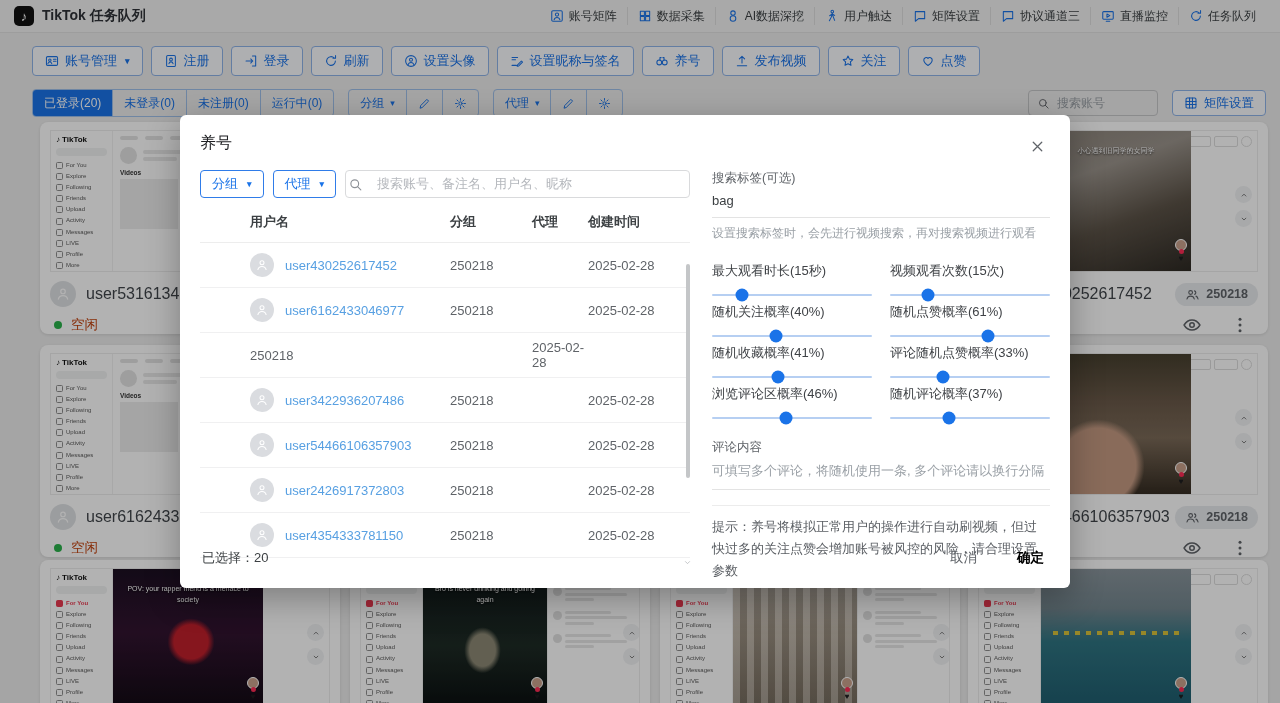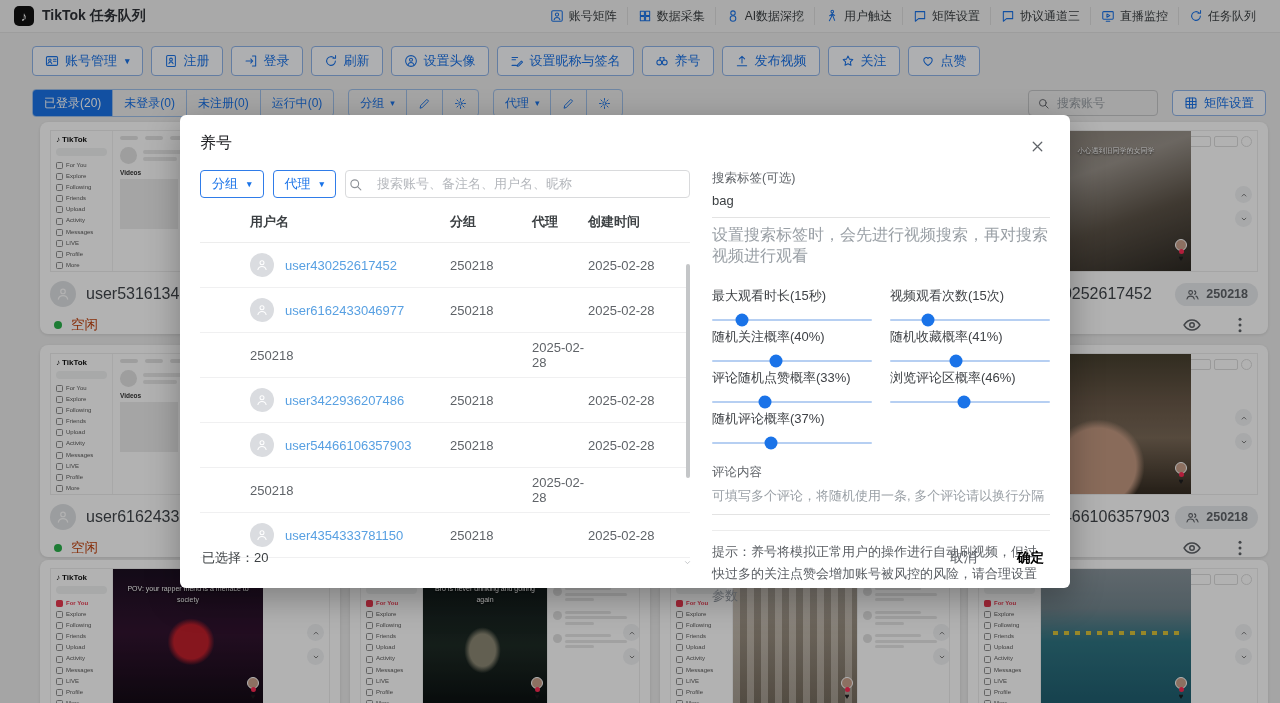--- a/index.html
+++ b/index.html
@@ -120,21 +120,21 @@
   .t-ava .ic{width:14px;height:14px;}
   .t-link{color:#58a0e2;cursor:pointer;white-space:nowrap;}
   .t-scroll{position:absolute;right:0;top:72px;width:4px;height:312px;}
   .t-scroll i{position:absolute;left:0;top:22px;width:4px;height:214px;border-radius:2px;background:#c4c6c8;cursor:pointer;}
   .t-scroll .ic{position:absolute;left:-4px;bottom:-14px;width:11px;height:11px;color:#b9bbbd;}
   .m-selected{position:absolute;left:2px;bottom:8px;font-size:13px;color:#3c4043;}
   .m-right{flex:1;margin-left:22px;position:relative;min-width:0;}
   .f-label{font-size:12.5px;color:#5f6368;}
   .f-input{font-size:13px;color:#3c4043;padding:6px 0 9px;border-bottom:1px solid #e3e3e3;cursor:text;}
   .f-input.placeholder{color:#9aa0a6;}
-  .f-hint{margin-top:7px;font-size:16px;color:#9aa0a6;}
+  .f-hint{margin-top:7px;font-size:12px;color:#9aa0a6;}
   #sliders{margin-top:20px;display:grid;grid-template-columns:1fr 1fr;column-gap:18px;}
   .slider{height:41px;}
   .s-label{font-size:13px;color:#3f4246;white-space:nowrap;}
   .s-track{position:relative;height:2px;background:#b6cff2;border-radius:1px;margin-top:14px;cursor:pointer;}
   .s-thumb{position:absolute;top:50%;width:13px;height:13px;border-radius:50%;background:#1a73e8;transform:translate(-50%,-50%);cursor:grab;}
   .c-label{margin-top:13px;}
   .m-divider{height:1px;background:#ececec;margin-top:15px;}
   .m-tip{margin-top:10px;font-size:13px;color:#5a5e63;line-height:1.7;padding-right:4px;}
   .m-actions{position:absolute;right:4px;bottom:4px;display:flex;gap:36px;}
   .m-actions button{background:none;border:none;font-size:13.5px;cursor:pointer;font-family:inherit;padding:4px 2px;}
@@ -1187,20 +1187,29 @@
                   </svg>
                 </span>
                 <span class="t-link">user54466106357903</span>
               </span>
               <span>250218</span>
               <span></span>
               <span>2025-02-28</span>
             </div>
             <div class="t-row">
               <span><span class="cb"></span></span>
+              <span class="t-name">
+                <span class="t-ava">
+                  <svg class="ic" viewBox="0 0 24 24" fill="none" stroke="currentColor" stroke-width="1.8" stroke-linecap="round" stroke-linejoin="round">
+                    <circle cx="12" cy="8.2" r="3.4"></circle>
+                    <path d="M5 19.8c.8-3.6 3.6-5.4 7-5.4s6.2 1.8 7 5.4"></path>
+                  </svg>
+                </span>
+                <span class="t-link">user2426917372803</span>
+              </span>
               <span>250218</span>
               <span></span>
               <span>2025-02-28</span>
             </div>
             <div class="t-row">
               <span><span class="cb"></span></span>
               <span class="t-name">
                 <span class="t-ava">
                   <svg class="ic" viewBox="0 0 24 24" fill="none" stroke="currentColor" stroke-width="1.8" stroke-linecap="round" stroke-linejoin="round">
                     <circle cx="12" cy="8.2" r="3.4"></circle>
@@ -1241,20 +1250,26 @@
                 <i class="s-thumb" style="left:24%"></i>
               </div>
             </div>
             <div class="slider">
               <div class="s-label">随机关注概率(40%)</div>
               <div class="s-track">
                 <i class="s-thumb" style="left:40%"></i>
               </div>
             </div>
             <div class="slider">
+              <div class="s-label">随机点赞概率(61%)</div>
+              <div class="s-track">
+                <i class="s-thumb" style="left:61%"></i>
+              </div>
+            </div>
+            <div class="slider">
               <div class="s-label">随机收藏概率(41%)</div>
               <div class="s-track">
                 <i class="s-thumb" style="left:41%"></i>
               </div>
             </div>
             <div class="slider">
               <div class="s-label">评论随机点赞概率(33%)</div>
               <div class="s-track">
                 <i class="s-thumb" style="left:33%"></i>
               </div>

